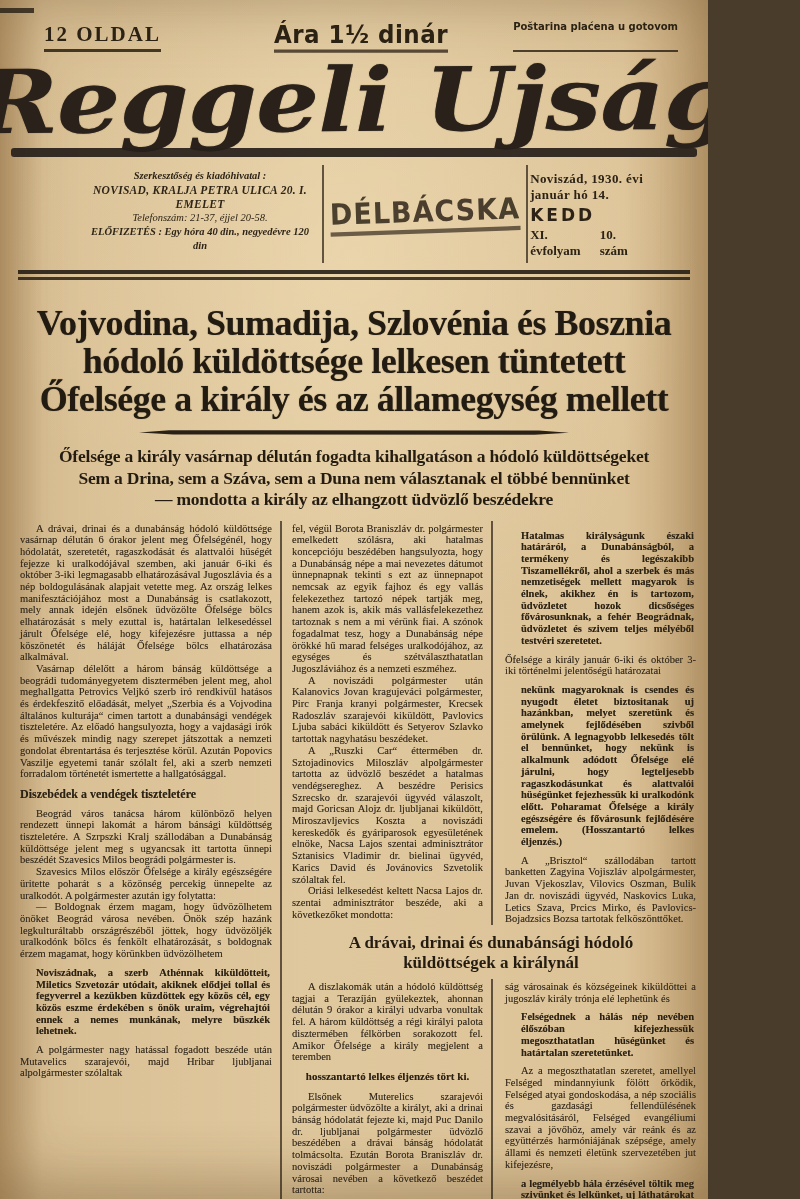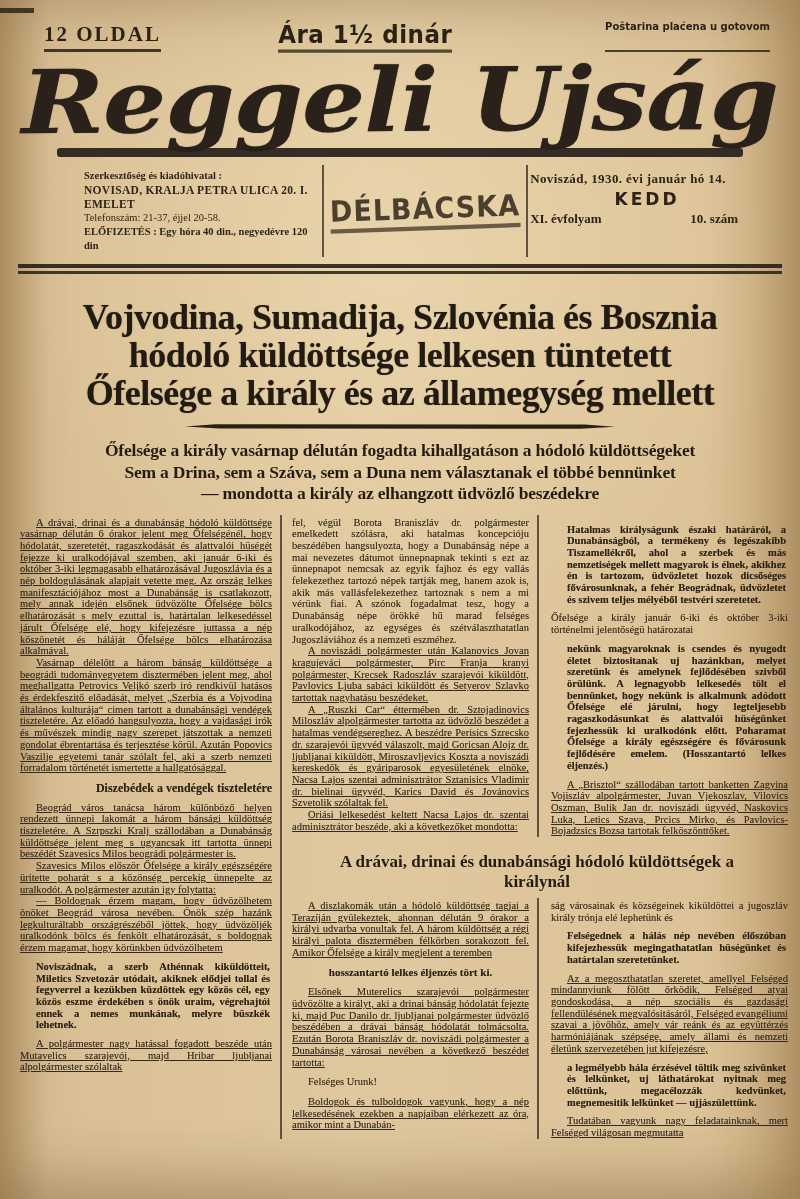--- a/index.html
+++ b/index.html
@@ -1,31 +1,31 @@
 <!DOCTYPE html>
 <html><head>
 <meta charset="utf-8">
 <style>
   html,body{margin:0;padding:0;background:#4a3c2a;}
   .page{
-    position:relative;width:800px;height:1199px;overflow:hidden;
+    position:relative;width:708px;height:1199px;overflow:hidden;
     background:
       radial-gradient(ellipse 70% 45% at 50% 22%, rgba(246,228,188,0.45), rgba(246,228,188,0) 70%),
       linear-gradient(90deg,#c3a476 0%,#d9bf94 6%,#e0c89e 45%,#dcc297 88%,#c6a87a 100%),
       #d9bf94;
     box-shadow:inset 0 0 70px rgba(92,62,28,0.35), inset 0 -25px 50px rgba(120,88,45,0.18);
     font-family:"Liberation Serif", serif;
     color:#32291d;
   }
   .artifact-topleft{position:absolute;left:0;top:8px;width:34px;height:5px;background:#241d14;opacity:.8;}
 
   
   .topbar{display:flex;align-items:flex-end;padding:16px 30px 0 44px;}
   .topbar .left{flex:1;}
-  .topbar .center{flex:1.1;text-align:left;}
+  .topbar .center{flex:1.1;text-align:center;}
   .topbar .right{flex:1;text-align:right;}
   .pagecount{display:inline-block;font-size:21px;font-weight:bold;letter-spacing:2px;
     border-bottom:3px solid rgba(40,30,18,.85);padding-bottom:2px;color:#2b2214;}
   .price{display:inline-block;font-size:23px;font-weight:bold;font-family:"DejaVu Sans",sans-serif;
     border-bottom:3px solid rgba(40,30,18,.75);padding-bottom:1px;color:#2b2214;letter-spacing:0.5px;
     transform:scaleY(1.05);}
   .postage{display:inline-block;font-size:10px;font-weight:bold;font-family:"DejaVu Sans",sans-serif;
     border-bottom:2px solid rgba(40,30,18,.8);padding-bottom:18px;color:#2b2214;}
 
   
@@ -34,33 +34,33 @@
     display:inline-block;font-family:"DejaVu Serif",serif;font-style:italic;font-weight:bold;
     font-size:88px;line-height:96px;letter-spacing:-1px;color:#29211a;
     transform:scaleX(1.13) rotate(-0.4deg);transform-origin:50% 50%;
     text-shadow:0 0 1px rgba(40,30,20,.55);white-space:nowrap;
   }
   .masthead-rule{margin:0 auto;width:686px;height:9px;background:#26201a;border-radius:3px;opacity:.92;}
 
   
   .infobar{display:flex;align-items:stretch;margin:8px 30px 0 78px;}
   .infobar .cell{padding:4px 6px;}
-  .infobar .pub{flex:0 0 232px;text-align:left;font-size:10.5px;line-height:14px;color:#2e2518;}
+  .infobar .pub{flex:0 0 232px;text-align:center;font-size:10.5px;line-height:14px;color:#2e2518;font-style:italic;}
   .infobar .pub .l1{font-weight:bold;}
   .infobar .pub .l2{font-weight:bold;font-size:11.5px;letter-spacing:.3px;}
   .infobar .pub .l4{font-weight:bold;}
   .infobar .stampcell{flex:0 0 170px;border-left:2px solid rgba(40,30,18,.7);
     display:flex;align-items:center;justify-content:center;}
   .stamp{font-family:"DejaVu Sans",sans-serif;font-weight:bold;font-size:27px;letter-spacing:1px;
     color:#362b1e;opacity:.88;transform:rotate(-2deg) scaleY(1.08);
     border-bottom:4px solid rgba(54,43,30,.8);padding-bottom:1px;}
   .infobar .issuecell{flex:1;border-left:2px solid rgba(40,30,18,.7);
     font-size:13px;color:#2c2316;padding-left:2px;}
   .issuecell .date{font-weight:bold;letter-spacing:.4px;margin-top:2px;}
-  .issuecell .day{text-align:center;font-weight:bold;font-size:17px;letter-spacing:3px;
+  .issuecell .day{text-align:left;font-weight:bold;font-size:17px;letter-spacing:3px;
     font-family:"DejaVu Sans",sans-serif;margin-top:2px;}
   .issuecell .volrow{display:flex;justify-content:space-between;font-weight:bold;margin-top:2px;padding-right:26px;}
 
   .double-rule{margin:7px 18px 0 18px;}
   .double-rule .r1{height:4px;background:#261f15;opacity:.9;}
   .double-rule .r2{height:3px;background:#261f15;opacity:.85;margin-top:3px;}
 
   
   .headline{margin-top:24px;text-align:center;color:#221b12;}
   .headline div{font-size:36px;line-height:38px;font-weight:bold;letter-spacing:-0.5px;
@@ -73,28 +73,28 @@
   .subheadline div{font-size:17.5px;line-height:21.5px;font-weight:bold;letter-spacing:-0.2px;}
 
   
   .body{display:flex;margin:10px 8px 0 14px;align-items:stretch;}
   .colL{flex:0 0 252px;padding:2px 8px 0 6px;}
   .wrapR{flex:1;border-left:2px solid rgba(42,33,22,.7);display:flex;flex-direction:column;}
   .rowflex{display:flex;align-items:stretch;}
   .colM{flex:1;padding:2px 8px 0 10px;}
   .colR{flex:1;padding:2px 4px 0 12px;border-left:2px solid rgba(42,33,22,.7);}
   .section-heading{font-size:17px;line-height:20px;font-weight:bold;text-align:center;
-    color:#241c11;padding:8px 30px 6px 30px;margin-top:7px;}
+    color:#241c11;padding:8px 30px 6px 30px;}
 
   .blk{margin:0;font-size:10.5px;line-height:11.7px;text-align:justify;color:#332a1d;
     text-shadow:0 0 .5px rgba(45,35,22,.4);}
-  .blk-p{text-indent:16px;text-decoration:underline;}
+  .blk-p{text-indent:16px;}
   .blk-cont{text-indent:0;}
   .blk-quote{font-weight:bold;margin:7px 2px 7px 16px;color:#2b2214;}
-  .blk-subhead{font-weight:bold;text-align:right;text-indent:0;font-size:12px;margin:9px 0 7px 0;color:#2b2214;}
+  .blk-subhead{font-weight:bold;text-align:left;text-indent:0;font-size:12px;margin:9px 0 7px 0;color:#2b2214;}
   .blk-center{font-weight:bold;text-align:center;text-indent:0;font-size:11px;margin:8px 0;color:#2b2214;}
   .blk-line{text-align:left;text-indent:16px;margin:8px 0;}
 </style>
 </head>
 <body>
 
 <div class="page">
   <div class="artifact-topleft"></div>
 
   <div class="topbar">
@@ -183,21 +183,21 @@
       <div class="rowflex">
         <div class="colM">
             <p class="blk blk-p">A diszlakomák után a hódoló küldöttség tagjai a Terazíján gyülekeztek, ahonnan délután 9 órakor a királyi udvarba vonultak fel. A három küldöttség a régi királyi palota disztermében félkörben sorakozott fel. Amikor Őfelsége a király megjelent a teremben</p>
             <p class="blk blk-center">hosszantartó lelkes éljenzés tört ki.</p>
             <p class="blk blk-p">Elsőnek Muterelics szarajevói polgármester üdvözölte a királyt, aki a drinai bánság hódolatát fejezte ki, majd Puc Danilo dr. ljubljanai polgármester üdvözlő beszédében a drávai bánság hódolatát tolmácsolta. Ezután Borota Braniszláv dr. noviszádi polgármester a Dunabánság városai nevében a következő beszédet tartotta:</p>
             <p class="blk blk-line">Felséges Urunk!</p>
             <p class="blk blk-p">Boldogok és tulboldogok vagyunk, hogy a nép lelkesedésének ezekben a napjaiban elérkezett az óra, amikor mint a Dunabán-</p>
           </div>
         <div class="colR">
             <p class="blk blk-cont">ság városainak és községeinek kiküldöttei a jugoszláv király trónja elé lephetünk és</p>
-            <p class="blk blk-quote">Felségednek a hálás nép nevében élőszóban kifejezhessük megingathatatlan hüségünket és határtalan szeretetünket.</p>
+            <p class="blk blk-quote">Felségednek a hálás nép nevében élőszóban kifejezhessük megoszthatatlan hüségünket és határtalan szeretetünket.</p>
             <p class="blk blk-p">Az a megoszthatatlan szeretet, amellyel Felséged mindannyiunk fölött őrködik, Felséged atyai gondoskodása, a nép szociális és gazdasági fellendülésének megvalósitásáról, Felséged evangéliumi szavai a jövőhöz, amely vár reánk és az együttérzés harmóniájának szépsége, amely állami és nemzeti életünk szervezetében jut kifejezésre,</p>
             <p class="blk blk-quote">a legmélyebb hála érzésével töltik meg szivünket és lelkünket, uj láthatárokat nyitnak meg előttünk, megacélozzák kedvünket, megnemesitik lelkünket — ujjászülettünk.</p>
             <p class="blk blk-p">Tudatában vagyunk nagy feladatainknak, mert Felséged világosan megmutatta</p>
           </div>
       </div>
     </div>
   </div>
 </div>
 
 </body></html>

